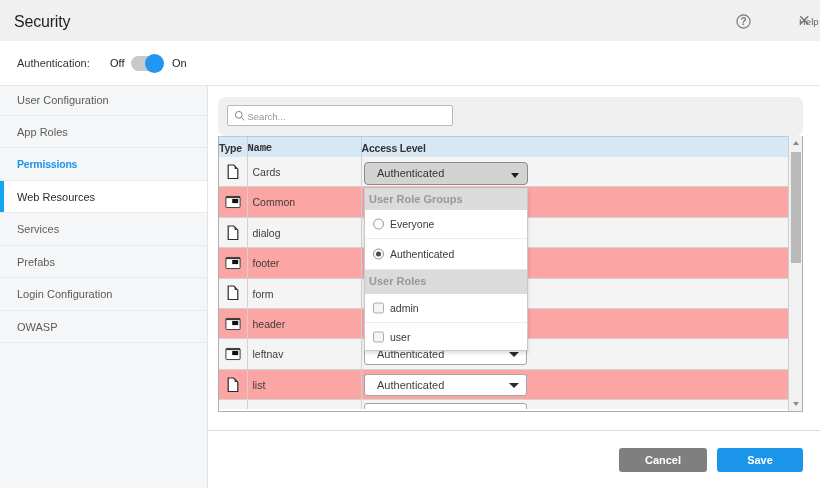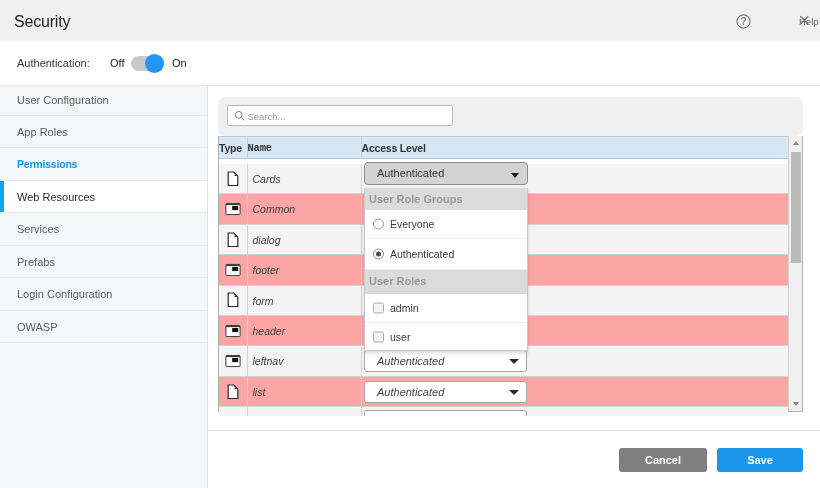--- a/index.html
+++ b/index.html
@@ -32,21 +32,21 @@
 
   
   .toolbar { position:absolute; left:218px; top:97px; width:585px; height:39px; background:#f0f0f0;border-radius:7px; }
   .search { position:absolute; left:9px; top:8px; width:226px; height:21px; background:#fff; border:1px solid #b9b9b9; border-radius:2px; }
   .search svg { position:absolute; left:6px; top:4px; }
   .search span { position:absolute; left:19.5px; top:5px; font-size:9.5px; color:#949494; }
 
   .tablewrap { position:absolute; left:218px; top:136px; width:585px; height:276px; background:#fff; border:1px solid #b0b0b0; border-top:none; }
   .thead { position:absolute; left:0; top:0; width:569px; height:23px; background:#d8e7f4; border-top:1px solid #b6cde0; border-bottom:1px solid #b0c8dc; }
   .thead .c { position:absolute; top:0; height:22px; line-height:22px; font-size:10.5px; letter-spacing:-.2px; font-weight:bold; color:#333; border-right:1px solid #bdd2e3; }
-  .tbody { position:absolute; left:0; top:28px; width:569px; height:252px; overflow:hidden;font-style:italic; }
+  .tbody { position:absolute; left:0; top:21px; width:569px; height:252px; overflow:hidden; }
   .row { position:relative; width:569px; height:30.42px; border-bottom:1px solid #d2d2d2; background:#fca5a5; }
   .row.odd { background:#f4f4f4; }
   .cell-type { position:absolute; left:0; top:0; width:28.5px; height:100%; border-right:1px solid #d2d2d2; }
   .cell-type svg { position:absolute; left:50%; top:50%; transform:translate(-50%,-50%); }
   .cell-name { position:absolute; left:28.5px; top:0; width:114px; height:100%; line-height:30px; padding-left:5px; font-size:10.5px; color:#3c3c3c; border-right:1px solid #d2d2d2; }
   .sel { position:absolute; left:145px; top:4px; width:163px; height:22px; background:#fff; border:1px solid #a6a6a6; border-radius:3px; font-size:11px; color:#3f3f3f; line-height:20px; padding-left:12px; }
   .sel .arr { position:absolute; right:7px; top:8px; width:0; height:0; border-left:5px solid transparent; border-right:5px solid transparent; border-top:5px solid #2b2b2b; }
 
   
   .vscroll { position:absolute; right:0; top:0; width:14px; height:275px; background:#f1f1f1; border-left:1px solid #cfcfcf; }

